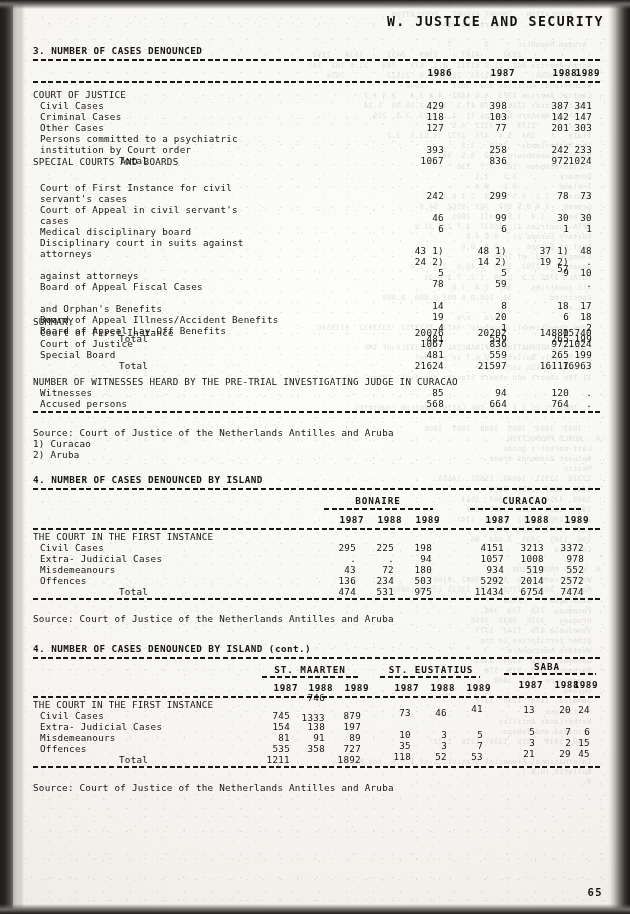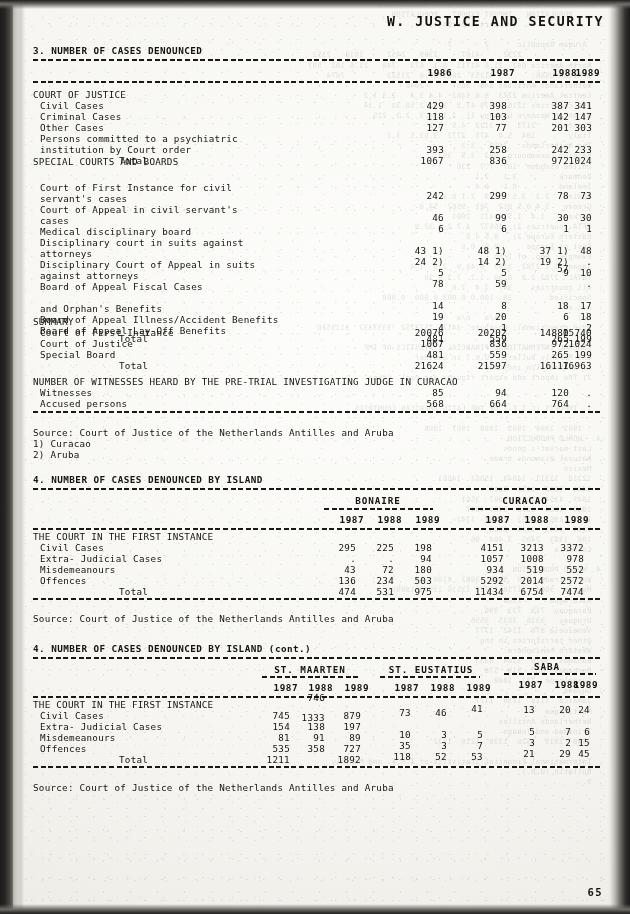--- a/index.html
+++ b/index.html
@@ -345,21 +345,20 @@
     <div class="num" style="left:540px; top:223px; width:52px">1</div>
 
     <div class="c" style="left:40px; top:237px">Disciplinary court in suits against</div>
 
     <div class="c" style="left:40px; top:248px">attorneys</div>
     <div class="num" style="left:378px; top:245px; width:66px">43 1)</div>
     <div class="num" style="left:441px; top:245px; width:66px">48 1)</div>
     <div class="num" style="left:503px; top:245px; width:66px">37 1)</div>
     <div class="num" style="left:540px; top:245px; width:52px">48</div>
 
-    <div class="c" style="left:40px; top:259px">Disciplinary Court of Appeal in suits</div>
     <div class="num" style="left:378px; top:256px; width:66px">24 2)</div>
     <div class="num" style="left:441px; top:256px; width:66px">14 2)</div>
     <div class="num" style="left:503px; top:256px; width:66px">19 2)</div>
     <div class="num" style="left:540px; top:256px; width:52px">.</div>
 
     <div class="c" style="left:40px; top:270px">against attorneys</div>
     <div class="num" style="left:392px; top:267px; width:52px">5</div>
     <div class="num" style="left:455px; top:267px; width:52px">5</div>
     <div class="num" style="left:517px; top:267px; width:52px">9</div>
     <div class="num" style="left:540px; top:267px; width:52px">10</div>

